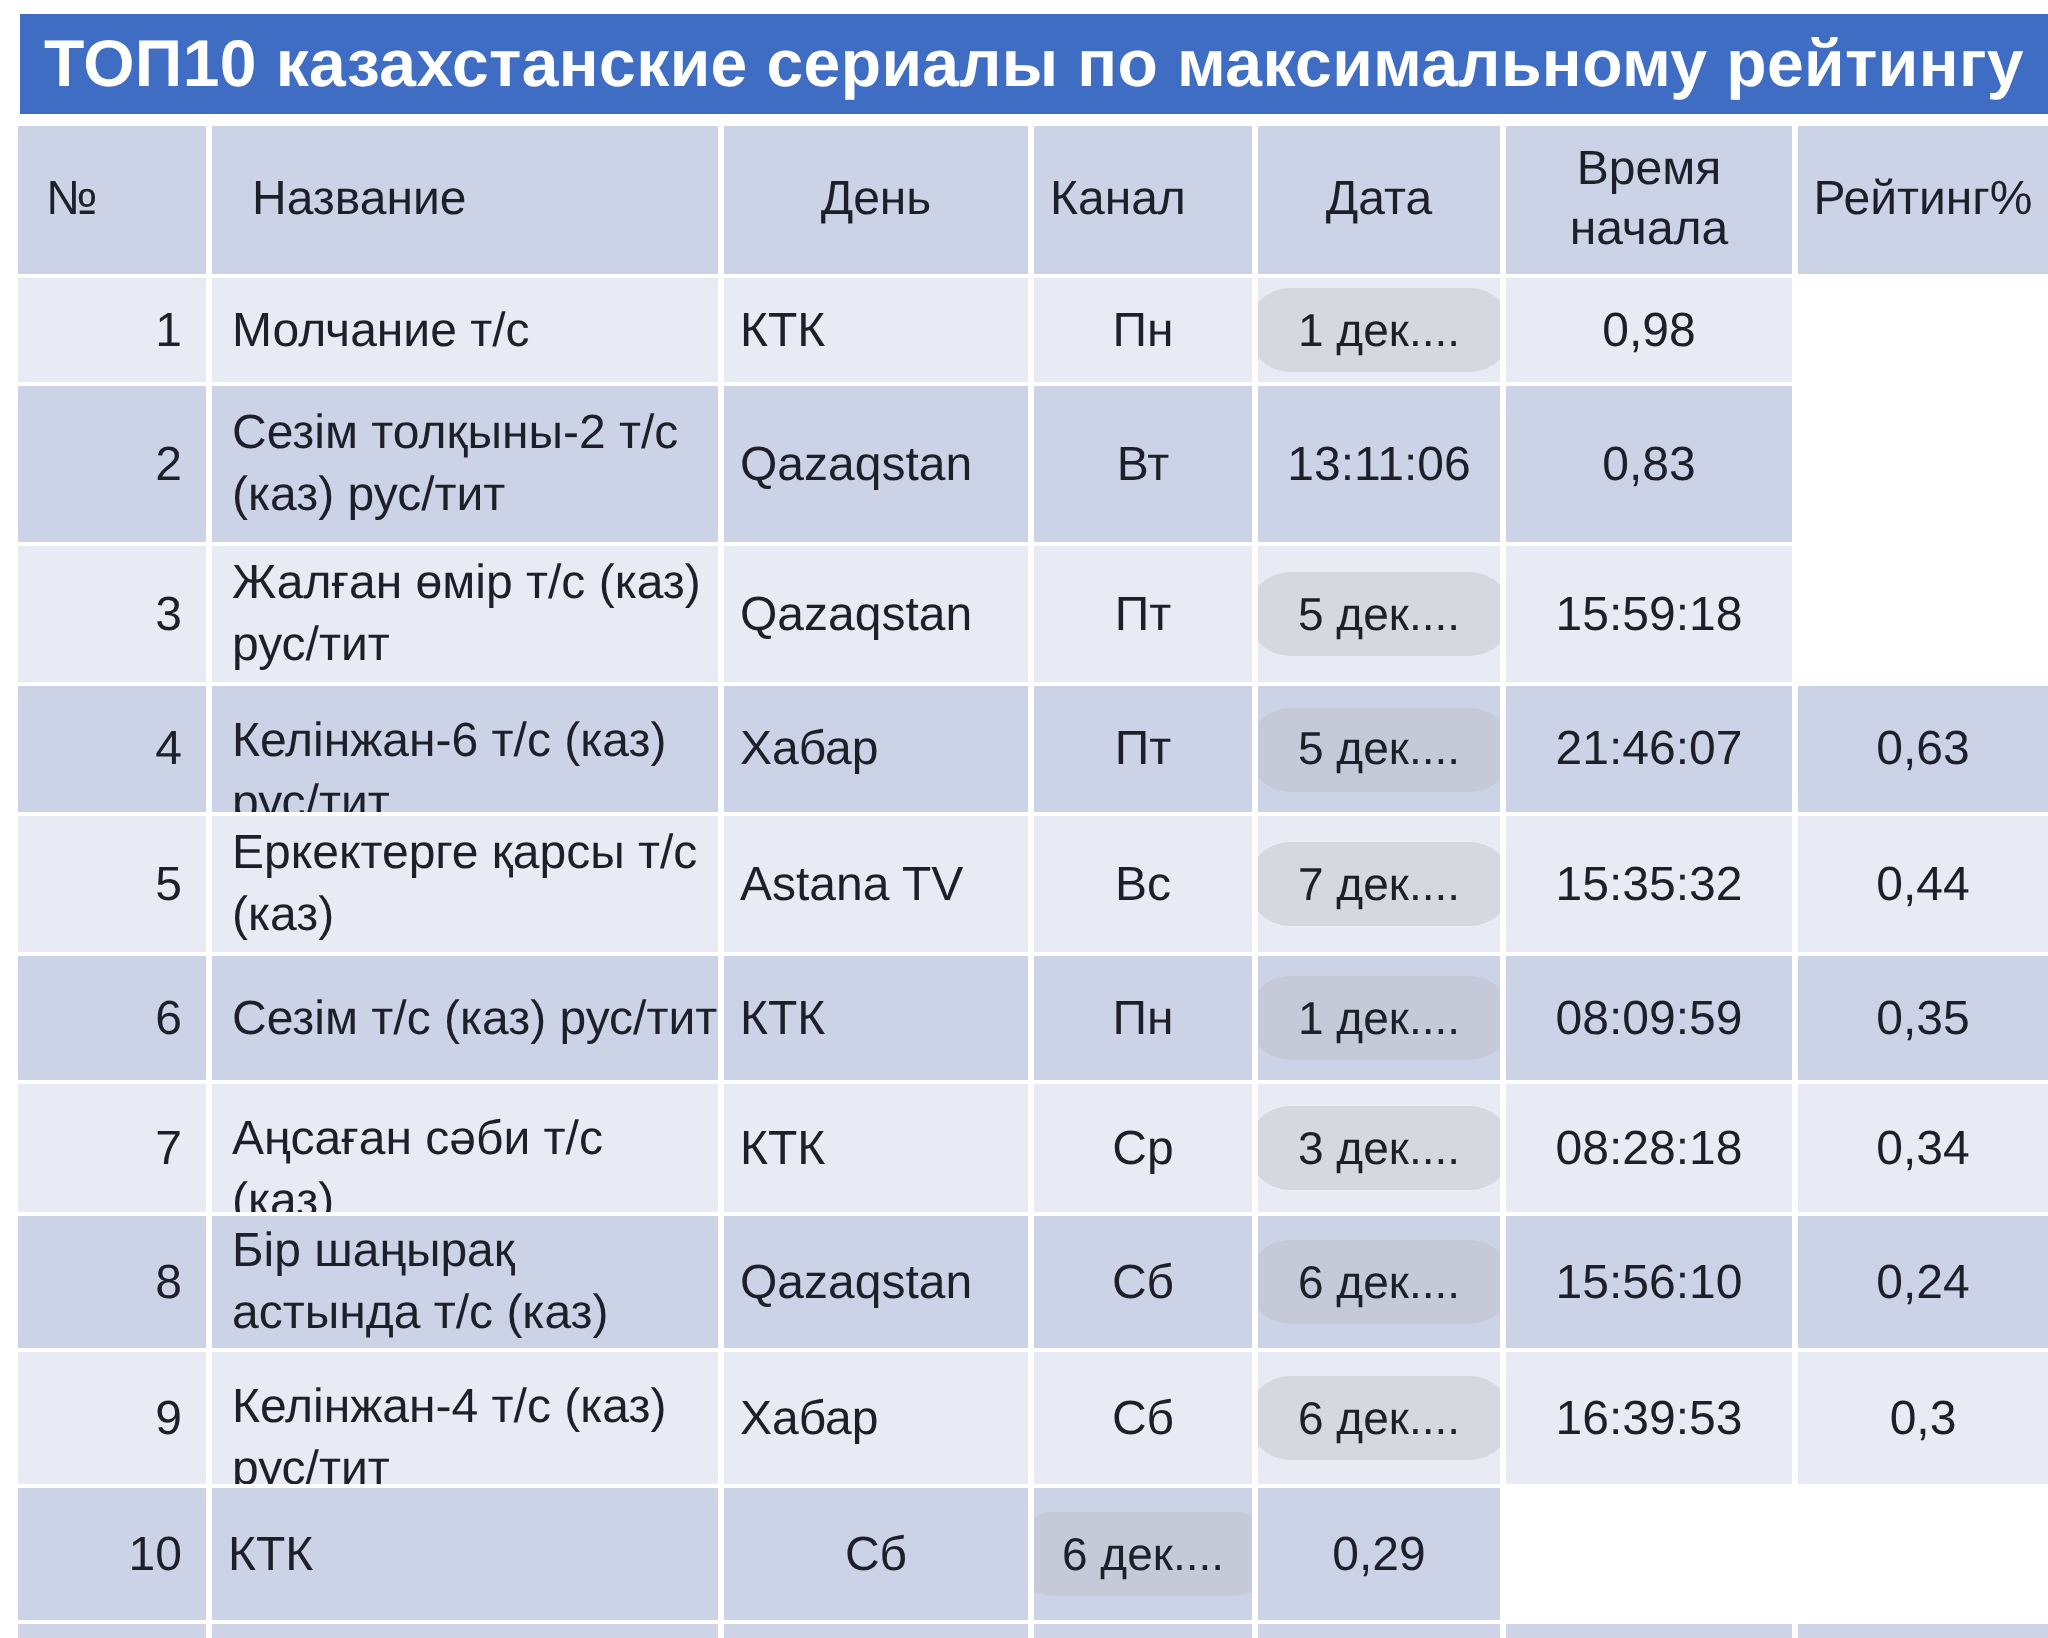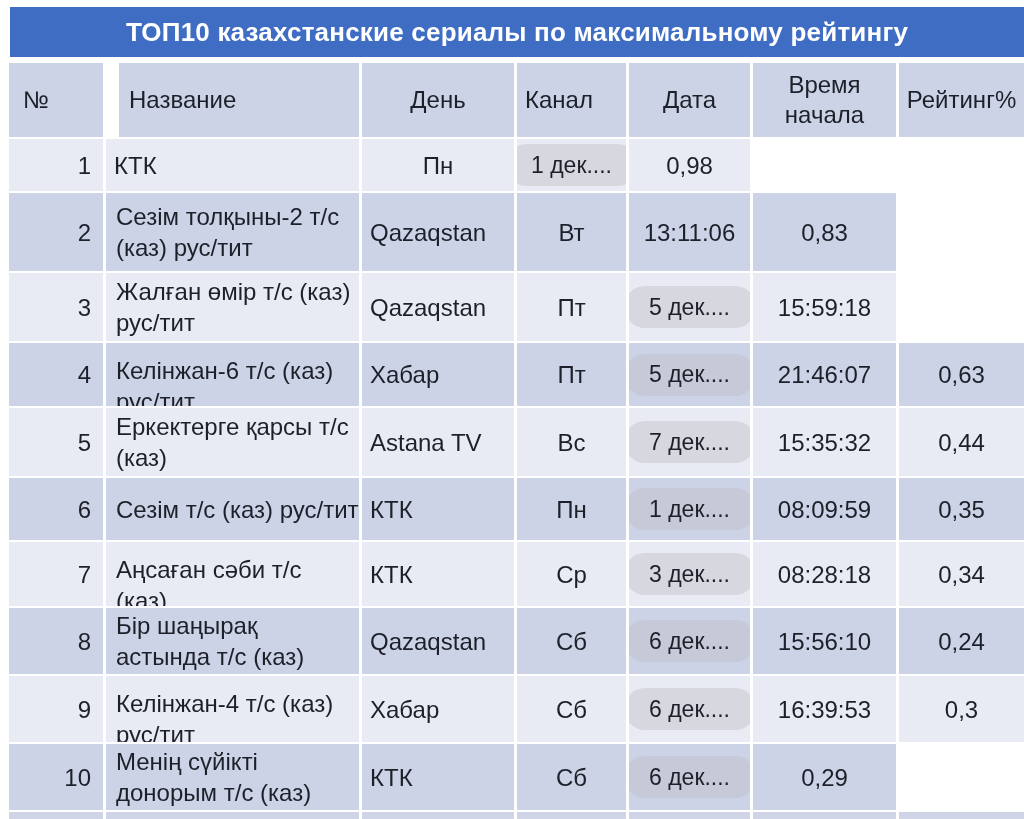--- a/index.html
+++ b/index.html
@@ -10,39 +10,39 @@
   }
   .slide{position:relative;width:1024px;height:819px;}
 
   .title-bar{
     position:absolute;left:10px;top:7px;right:0;height:50px;
     background:var(--title-bar,#3e6dc3);
     display:flex;align-items:center;justify-content:center;
   }
   .title-bar .title{
     color:var(--title-text,#ffffff);
-    font-size:26px;font-weight:700;letter-spacing:.2px;
+    font-size:33px;font-weight:700;letter-spacing:.2px;
   }
 
   .table{position:absolute;left:9px;top:63px;width:1015px;}
 
   .header-row,.t-row,.sliver-row{
     display:grid;
     grid-template-columns:94px 253px 152px 109px 121px 143px 125px;
     column-gap:3px;
     margin-bottom:2px;
   }
   .header-row{height:74px;}
   .cell{
     display:flex;align-items:center;overflow:hidden;
     font-size:24px;line-height:31px;
   }
   .header-row .cell{background:var(--header,#cdd3e7);line-height:30px;}
   .hc-num{justify-content:flex-start;padding-left:14px;}
-  .hc-name{justify-content:flex-start;padding-left:10px;margin-left:13px;}
+  .hc-name{justify-content:flex-start;padding-left:20px;}
   .hc-channel{justify-content:flex-start;padding-left:8px;}
   .hc-day,.hc-date,.hc-time,.hc-rating{justify-content:center;text-align:center;}
 
   #table-body .t-row:nth-child(odd)  .cell{background:var(--row-light,#e9ebf4);}
   #table-body .t-row:nth-child(even) .cell{background:var(--row-dark,#cdd3e7);}
   #table-body .t-row:nth-child(odd)  .pill{background:var(--pill-light,#d7d8df);}
   #table-body .t-row:nth-child(even) .pill{background:var(--pill-dark,#c6c9d7);}
 
   #table-body .t-row:nth-child(1){height:52px;}
   #table-body .t-row:nth-child(2){height:78px;}
@@ -93,20 +93,21 @@
       <div class="cell hc-day">День</div>
       <div class="cell hc-channel">Канал</div>
       <div class="cell hc-date">Дата</div>
       <div class="cell hc-time">Время начала</div>
       <div class="cell hc-rating">Рейтинг%</div>
     </div>
 
     <div id="table-body">
   <div class="t-row">
     <div class="cell cell-num">1</div>
+    <div class="cell cell-name">Молчание т/с</div>
     <div class="cell cell-channel">КТК</div>
     <div class="cell cell-day">Пн</div>
     <div class="cell cell-date">
       <span class="pill">1 дек....</span>
     </div>
     <div class="cell cell-rating">0,98</div>
   </div>
 
   <div class="t-row">
     <div class="cell cell-num">2</div>
@@ -202,22 +203,20 @@
     <div class="cell cell-day">Сб</div>
     <div class="cell cell-date">
       <span class="pill">6 дек....</span>
     </div>
     <div class="cell cell-time">16:39:53</div>
     <div class="cell cell-rating">0,3</div>
   </div>
 
   <div class="t-row">
     <div class="cell cell-num">10</div>
-    <div class="cell cell-name">Менің сүйікті
-донорым т/с (каз)</div>
     <div class="cell cell-channel">КТК</div>
     <div class="cell cell-day">Сб</div>
     <div class="cell cell-date">
       <span class="pill">6 дек....</span>
     </div>
     <div class="cell cell-rating">0,29</div>
   </div>
 </div>
 
     <div class="sliver-row">

